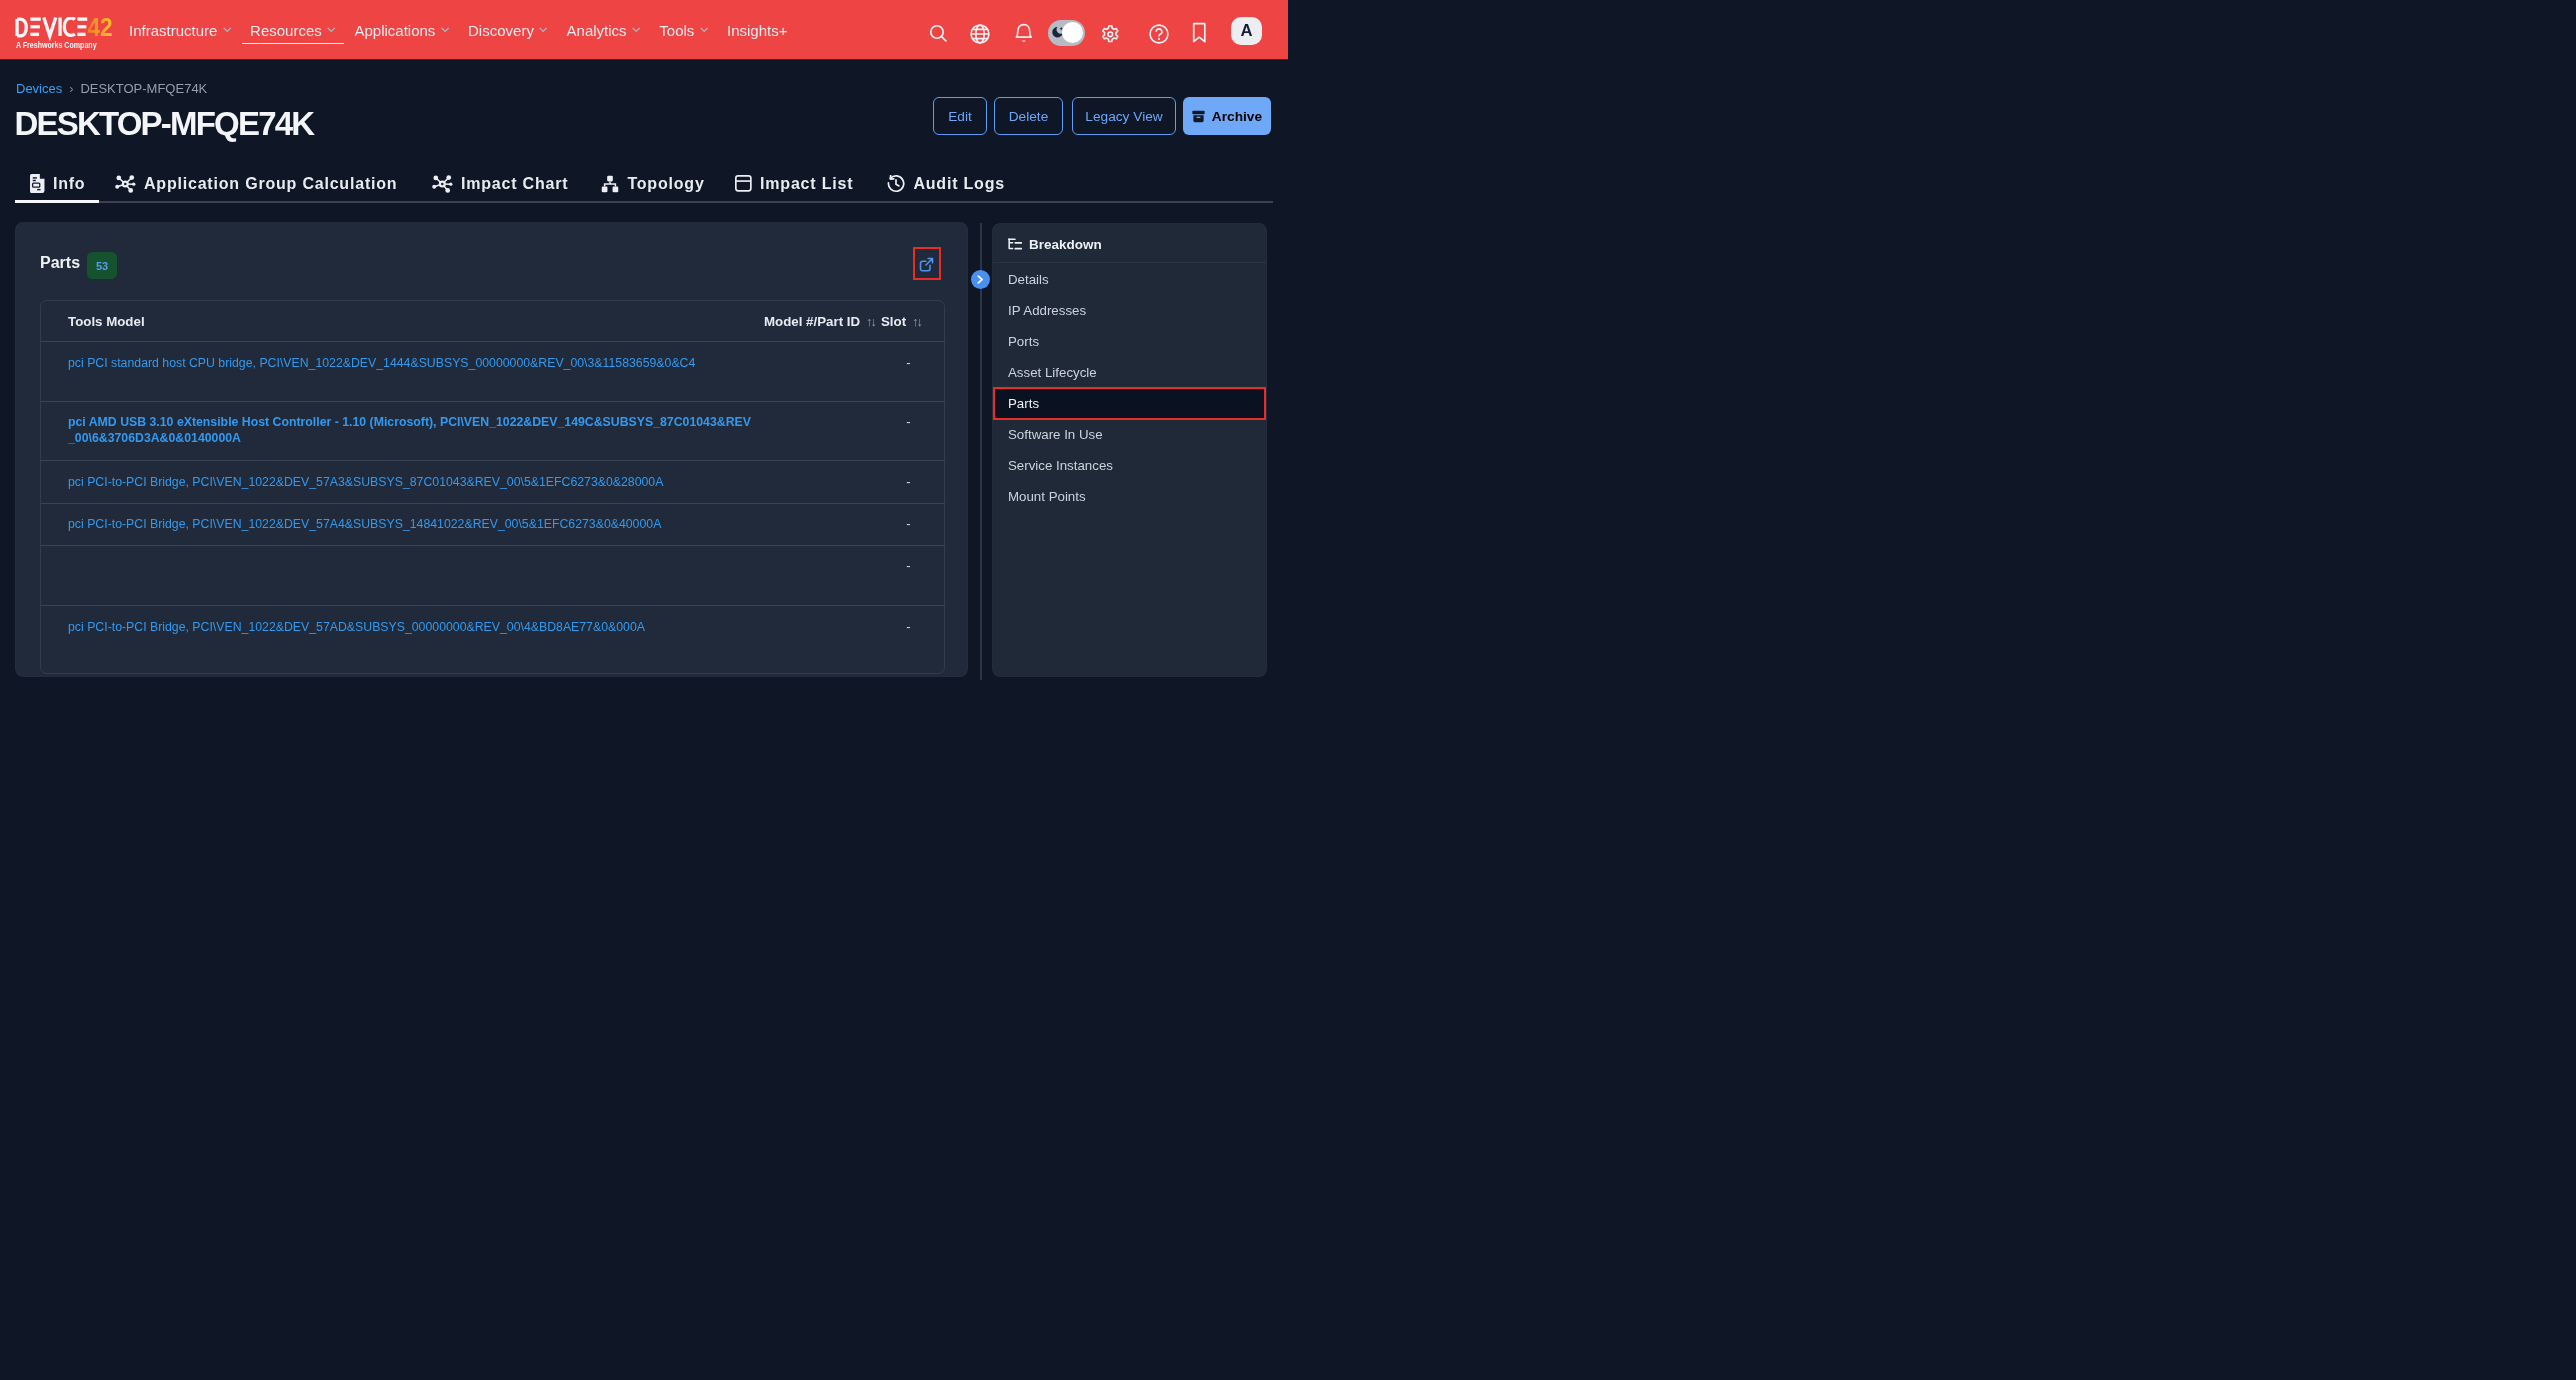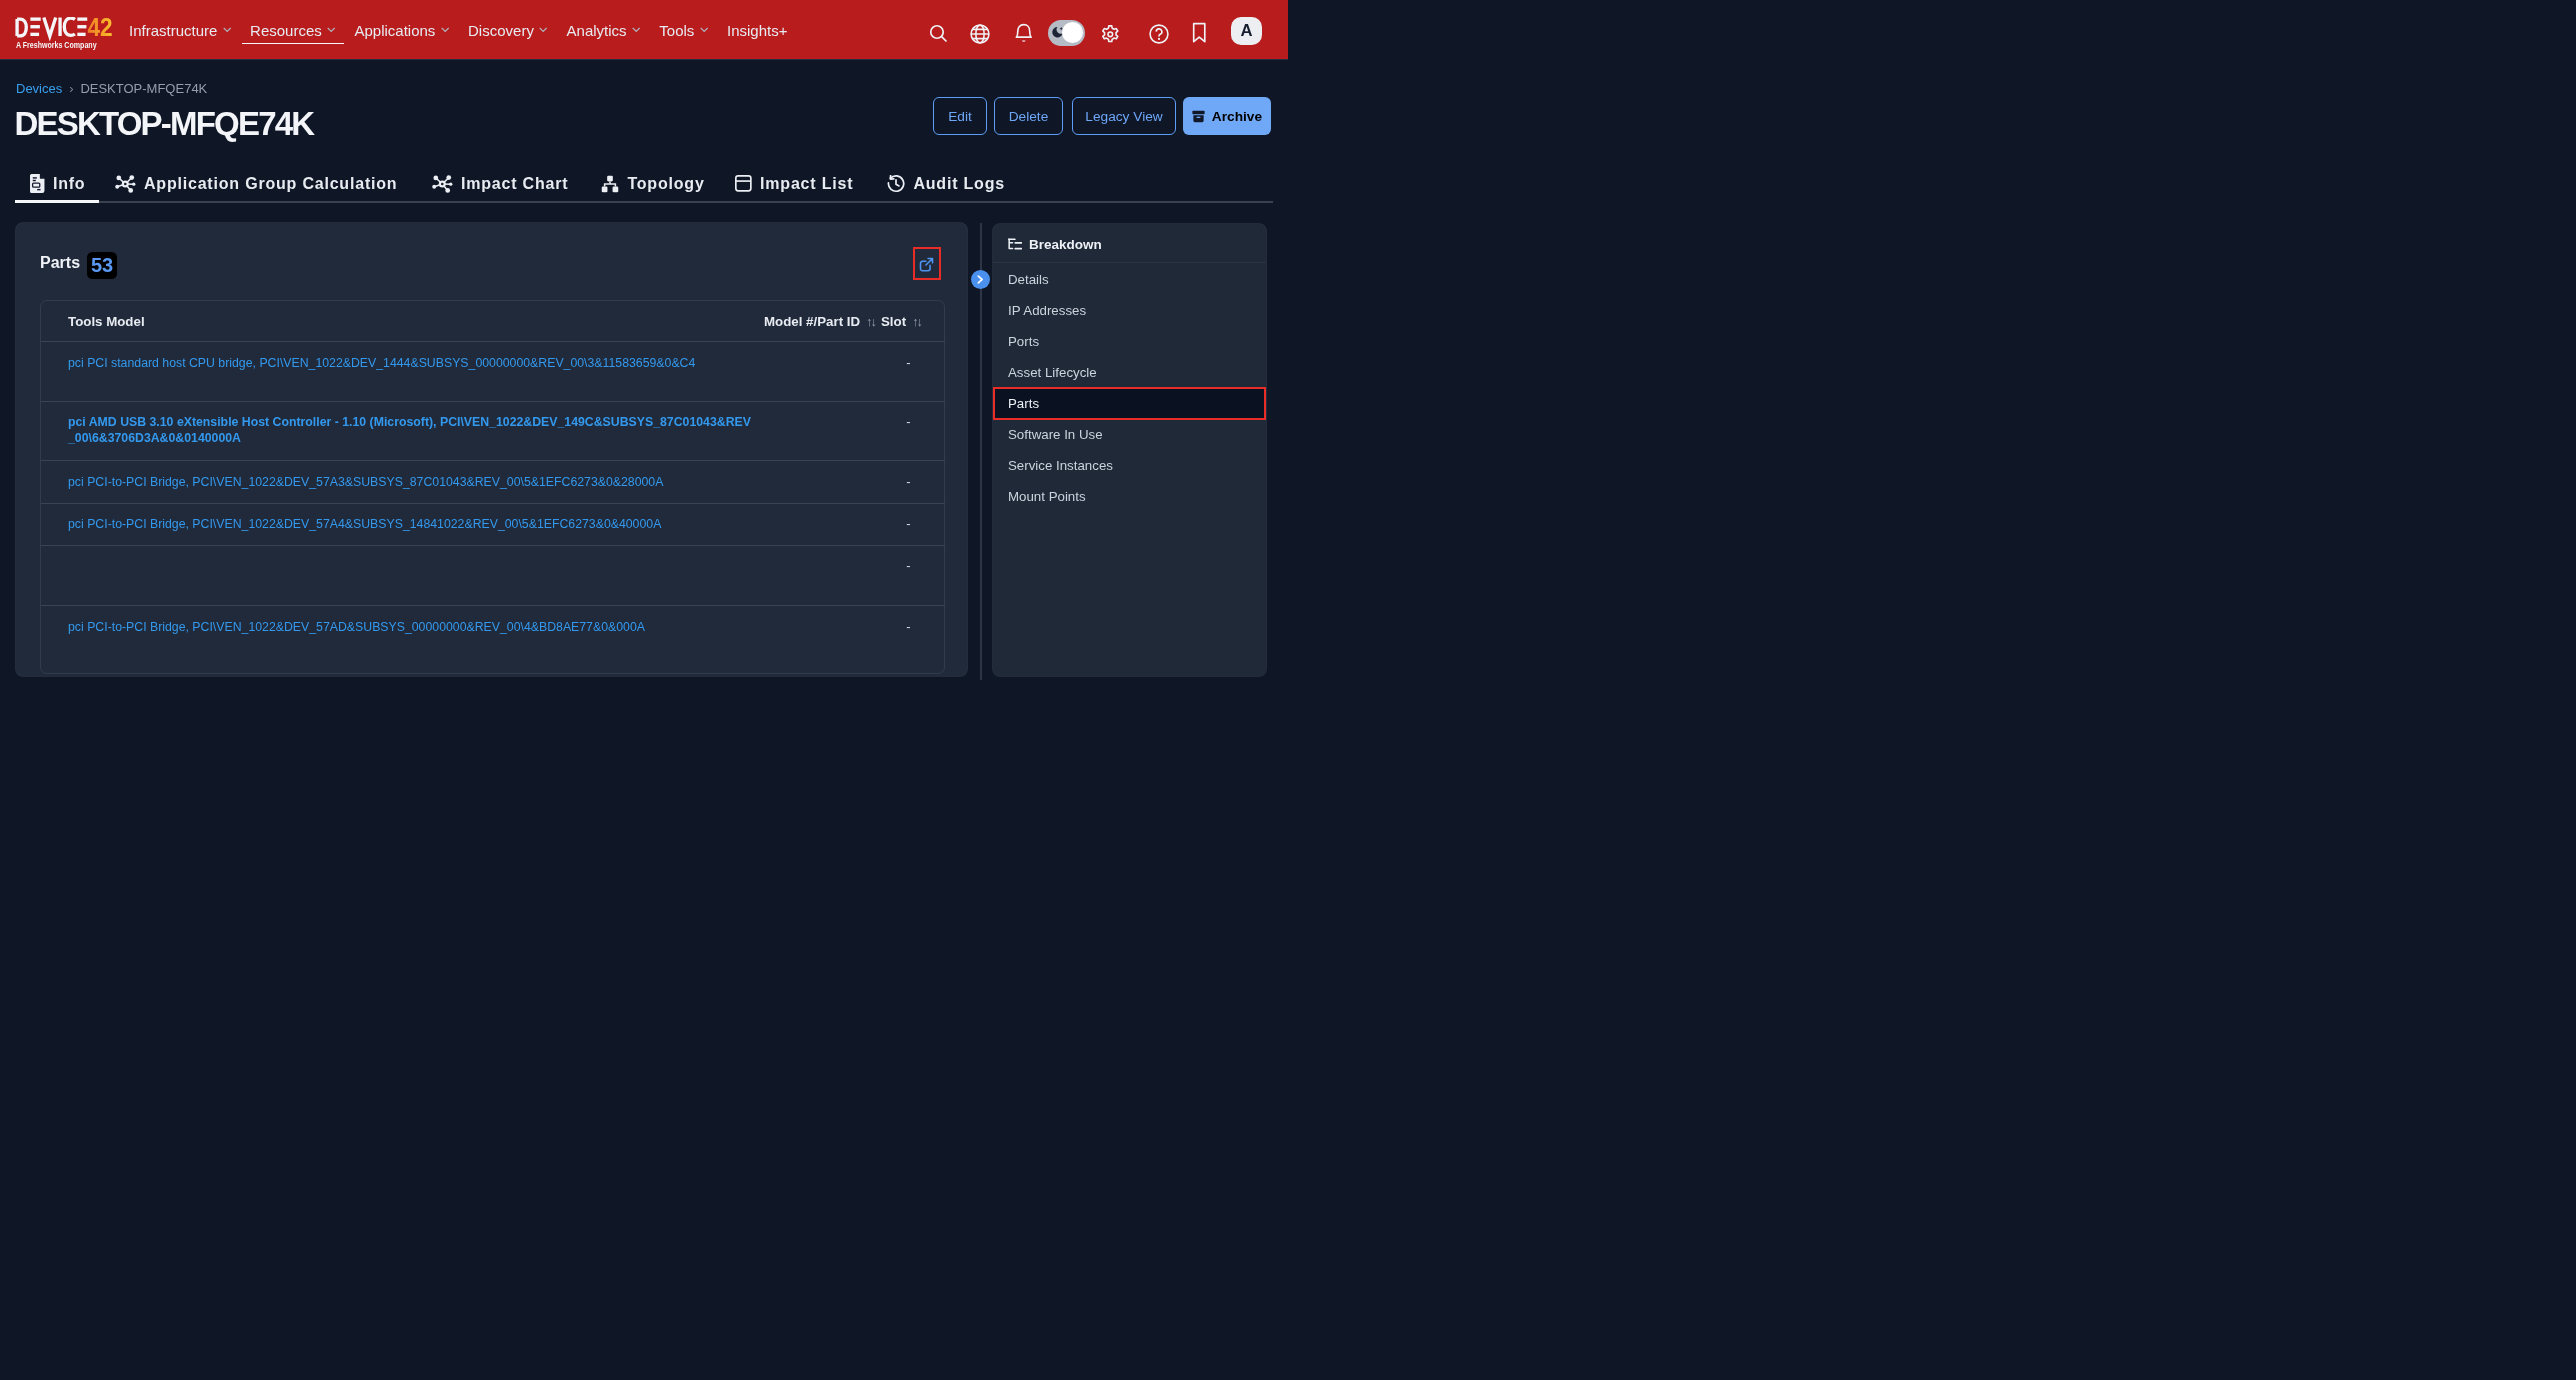--- a/index.html
+++ b/index.html
@@ -1,39 +1,39 @@
 <!DOCTYPE html>
 <html style="font-size:12px"><head>
 <meta charset="utf-8">
 <style>
 * { margin:0; padding:0; box-sizing:border-box; }
 html,body { width:1288px; height:690px; overflow:hidden; background:#0f1626; font-family:"Liberation Sans", sans-serif; }
 .abs { position:absolute; }
 
-.nav { position:absolute; left:0; top:0; width:1288px; height:60px; background:#b91c1c; border-bottom:0.8px solid #262e3f; }
+.nav { position:absolute; left:0; top:0; width:1288px; height:60px; background:#ef4444; border-bottom:0.8px solid #262e3f; }
 .menu { position:absolute; left:129px; top:0; height:60px; display:flex; align-items:center; gap:19px; }
 .mitem { display:flex; align-items:center; gap:5.3px; color:#e7ebf2; font-size:15px; font-weight:500; white-space:nowrap; }
 .caret { width:8.4px; height:5.3px; }
 .res { position:relative; }
 .res:after { content:""; position:absolute; left:-8.4px; right:-8.4px; top:21px; height:1.9px; background:#f5f7fa; }
 
 .crumbs { position:absolute; left:16px; top:81px; font-size:13px; color:#959eab; }
 .crumbs a { color:#39a0f0; text-decoration:none; }
 .crumbs .sep { color:#7d8694; margin:0 6.9px; }
 h1.title { position:absolute; left:14.5px; top:105px; font-size:33px; font-weight:700; color:#f3f5f8; letter-spacing:-1.8px; }
 .btn { position:absolute; top:97px; height:38px; border:1.1px solid #5e9df5; border-radius:6px; color:#6ea7f8; font-size:13.7px; font-weight:500; display:flex; align-items:center; justify-content:center; background:transparent; }
 .btn.solid { background:#70a8f8; color:#000000; font-weight:600; border:none; gap:6.9px; }
 
 .tab { position:absolute; top:166px; height:35px; display:flex; align-items:center; gap:8.4px; color:#e8ecf1; font-size:16px; font-weight:700; letter-spacing:0.8px; white-space:nowrap; }
 .tabline { position:absolute; left:15px; top:201px; width:1258px; height:1.5px; background:#3a4250; }
 .tabline .active { position:absolute; left:0; top:-0.8px; width:84px; height:2.7px; background:#f5f7fa; }
 
 .card { position:absolute; left:16px; top:223px; width:951px; height:453px; background:#212a3a; border-radius:6.9px; box-shadow:0 0 0 0.8px #2b3444; }
 .phead { position:absolute; left:40px; top:254px; font-size:16px; font-weight:700; color:#eff2f6; }
-.badge { position:absolute; left:87px; top:252px; width:30px; height:27px; background:#000000; border-radius:5.3px; color:#5a98f2; font-size:20px; font-weight:700; display:flex; align-items:center; justify-content:center; }
+.badge { position:absolute; left:87px; top:252px; width:30px; height:27px; background:#14532d; border-radius:5.3px; color:#5a98f2; font-size:11px; font-weight:700; display:flex; align-items:center; justify-content:center; }
 .redbox1 { position:absolute; left:913px; top:247px; width:28px; height:33px; border:2.7px solid #e92c26; }
 .tbl { position:absolute; left:40px; top:300px; width:905px; height:374px; border:0.8px solid #333c4d; border-radius:6.9px; }
 .th { position:absolute; font-size:13.3px; font-weight:700; color:#e8ecf2; }
 .hline { position:absolute; left:0; width:904px; height:0.8px; background:#3a4350; }
 .rowtxt { position:absolute; left:27px; font-size:12.3px; line-height:16.4px; color:#3399ee; }
 .dash { position:absolute; left:860px; width:15px; text-align:center; font-size:13px; color:#d7dce3; }
 .sort { display:inline-block; margin-left:6px; color:#9aa3b1; font-size:12.6px; letter-spacing:-1.9px; font-weight:400; }
 
 .vline { position:absolute; left:980px; top:223px; width:1.5px; height:457px; background:#2c3646; }
 .bluecirc { position:absolute; left:971px; top:270px; width:19px; height:19px; border-radius:50%; background:#4a90ee; display:flex; align-items:center; justify-content:center; }

